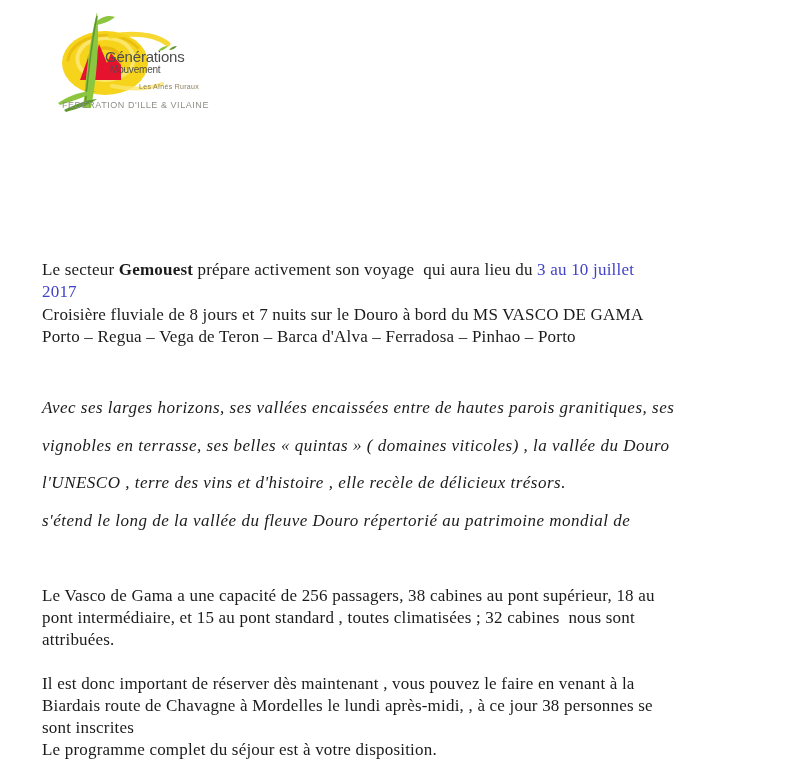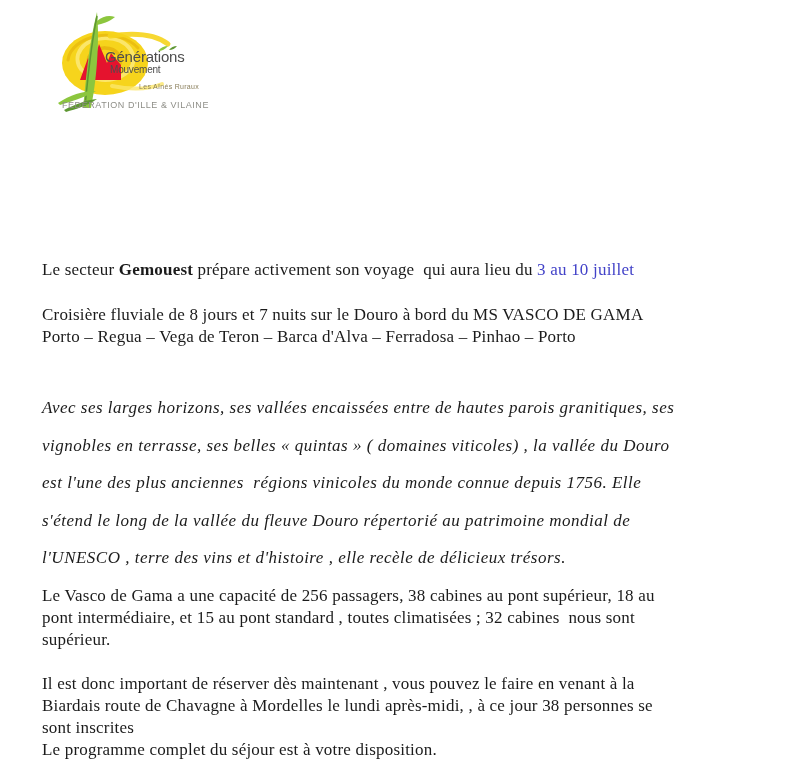--- a/index.html
+++ b/index.html
@@ -75,39 +75,39 @@
     </svg>
     <span class="txt brand-top">Générations</span>
     <span class="txt brand-bottom">Mouvement</span>
     <span class="txt tagline">Les Aînés Ruraux</span>
     <span class="txt federation">FÉDÉRATION D'ILLE &amp; VILAINE</span>
   </div>
 
 
   <div class="blk para intro">
     <div class="line"><span>Le secteur </span><b>Gemouest</b><span> prépare activement son voyage &nbsp;qui aura lieu du </span><span class="date">3 au 10 juillet</span></div>
+    <div class="line"><span class="date">2017</span></div>
   </div>
 
   <div class="blk para cruise">
     <div class="line">Croisière fluviale de 8 jours et 7 nuits sur le Douro à bord du MS VASCO DE GAMA</div>
     <div class="line">Porto – Regua – Vega de Teron – Barca d'Alva – Ferradosa – Pinhao – Porto</div>
   </div>
 
   <div class="blk quote">
     <div class="line">Avec ses larges horizons, ses vallées encaissées entre de hautes parois granitiques, ses</div>
     <div class="line">vignobles en terrasse, ses belles « quintas » ( domaines viticoles) , la vallée du Douro</div>
-    <div class="line">est l'une des plus anciennes &nbsp;régions vinicoles du monde connue depuis 1756. Elle</div>
+    <div class="line">l'UNESCO , terre des vins et d'histoire , elle recèle de délicieux trésors.</div>
     <div class="line">s'étend le long de la vallée du fleuve Douro répertorié au patrimoine mondial de</div>
-    <div class="line">l'UNESCO , terre des vins et d'histoire , elle recèle de délicieux trésors.</div>
   </div>
 
   <div class="blk para ship">
     <div class="line">Le Vasco de Gama a une capacité de 256 passagers, 38 cabines au pont supérieur, 18 au</div>
     <div class="line">pont intermédiaire, et 15 au pont standard , toutes climatisées ; 32 cabines &nbsp;nous sont</div>
-    <div class="line">supérieur.</div>
+    <div class="line">attribuées.</div>
   </div>
 
   <div class="blk para booking">
     <div class="line">Il est donc important de réserver dès maintenant , vous pouvez le faire en venant à la</div>
     <div class="line">Biardais route de Chavagne à Mordelles le lundi après-midi, , à ce jour 38 personnes se</div>
     <div class="line">sont inscrites</div>
     <div class="line">Le programme complet du séjour est à votre disposition.</div>
   </div>
 
 </div>

